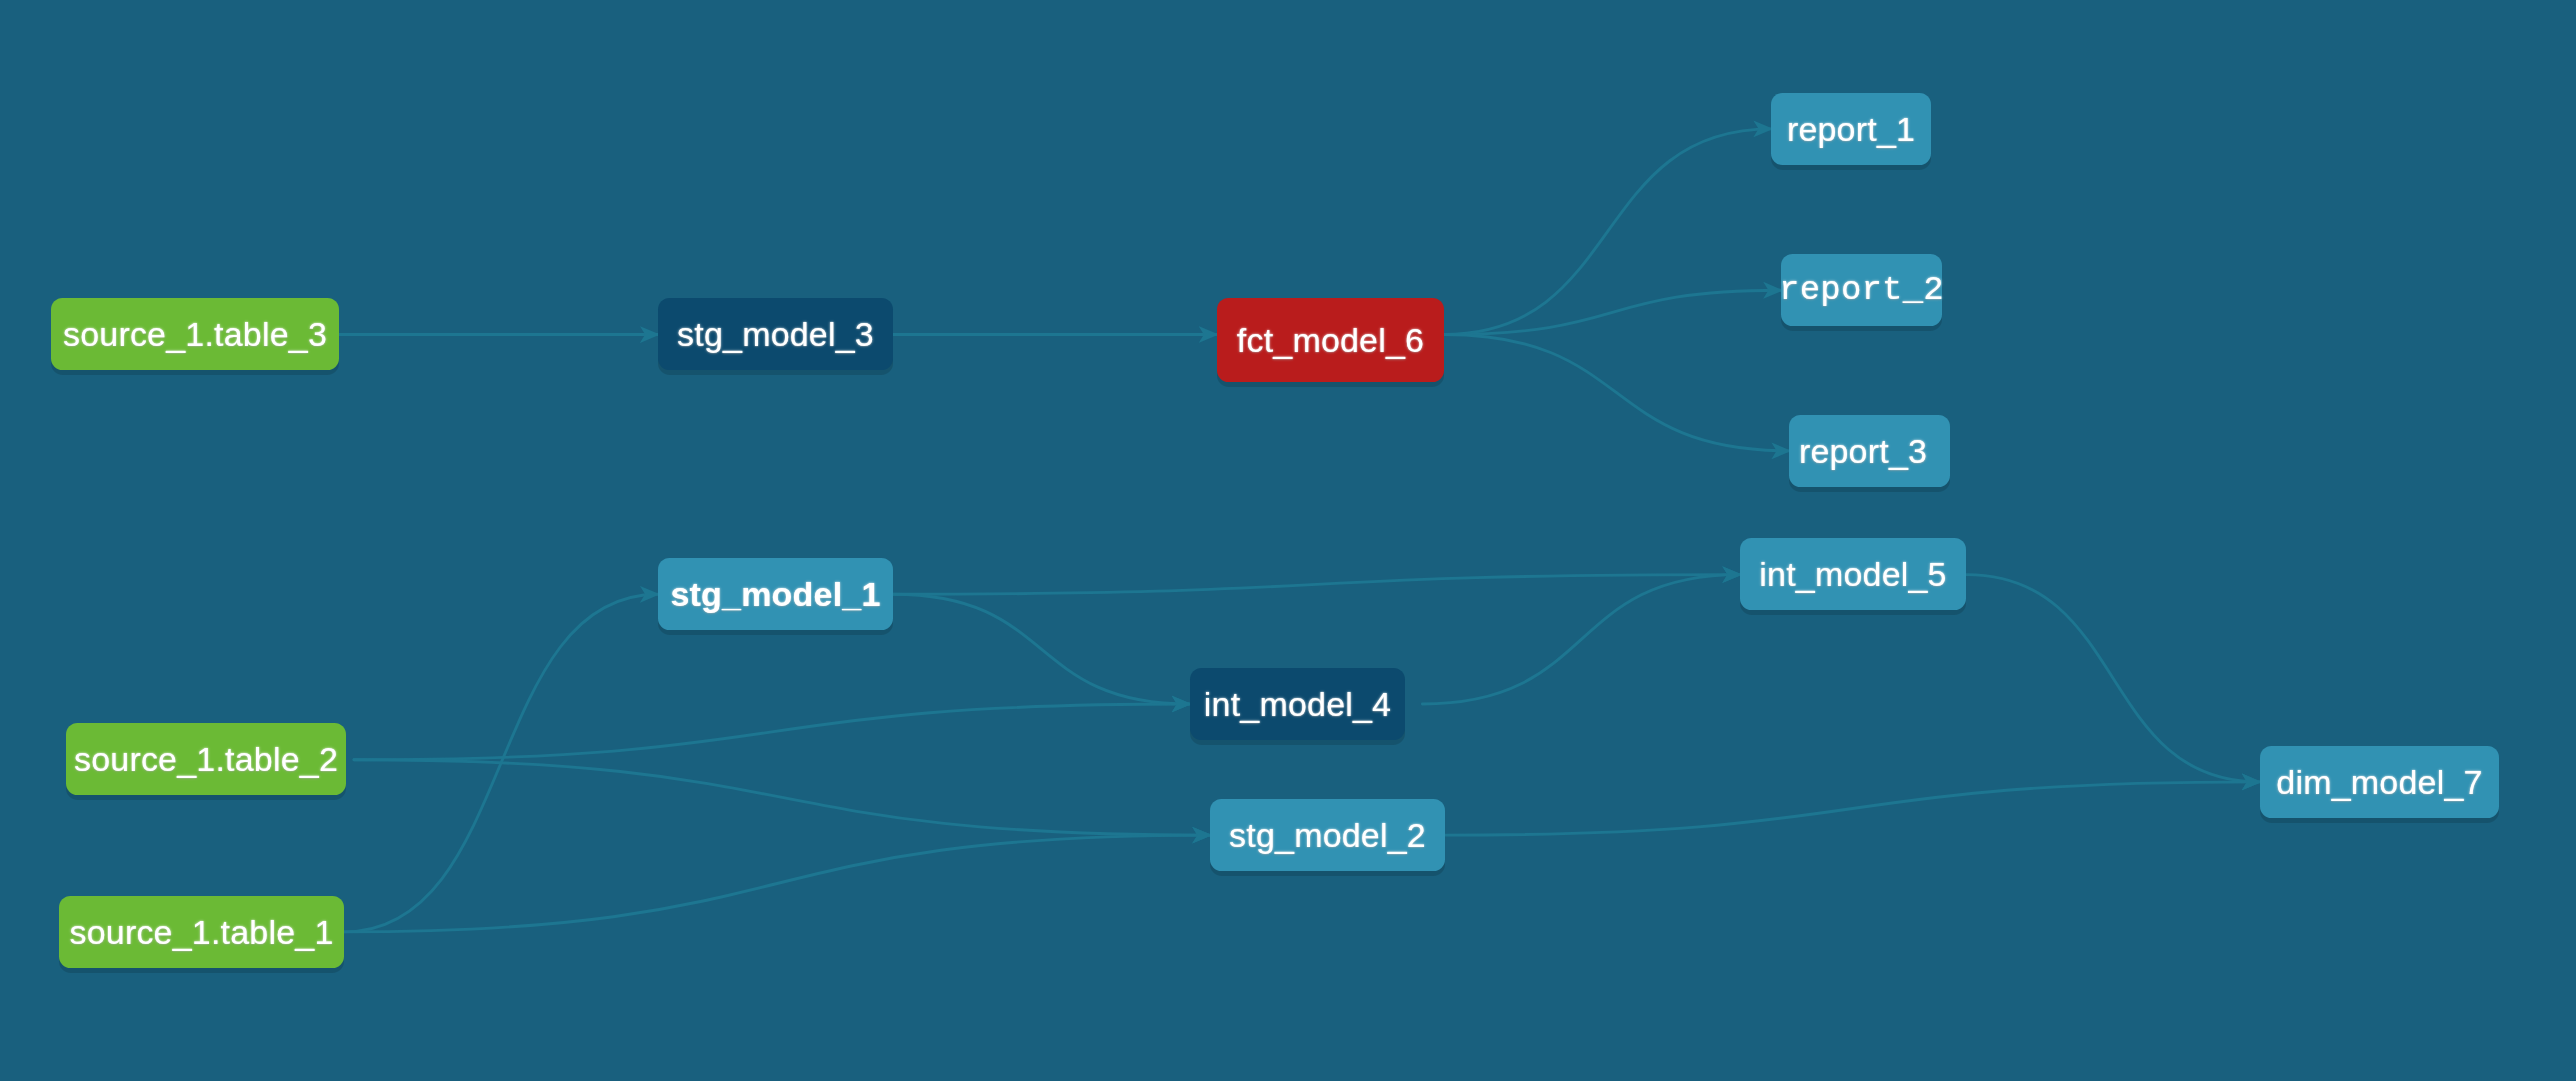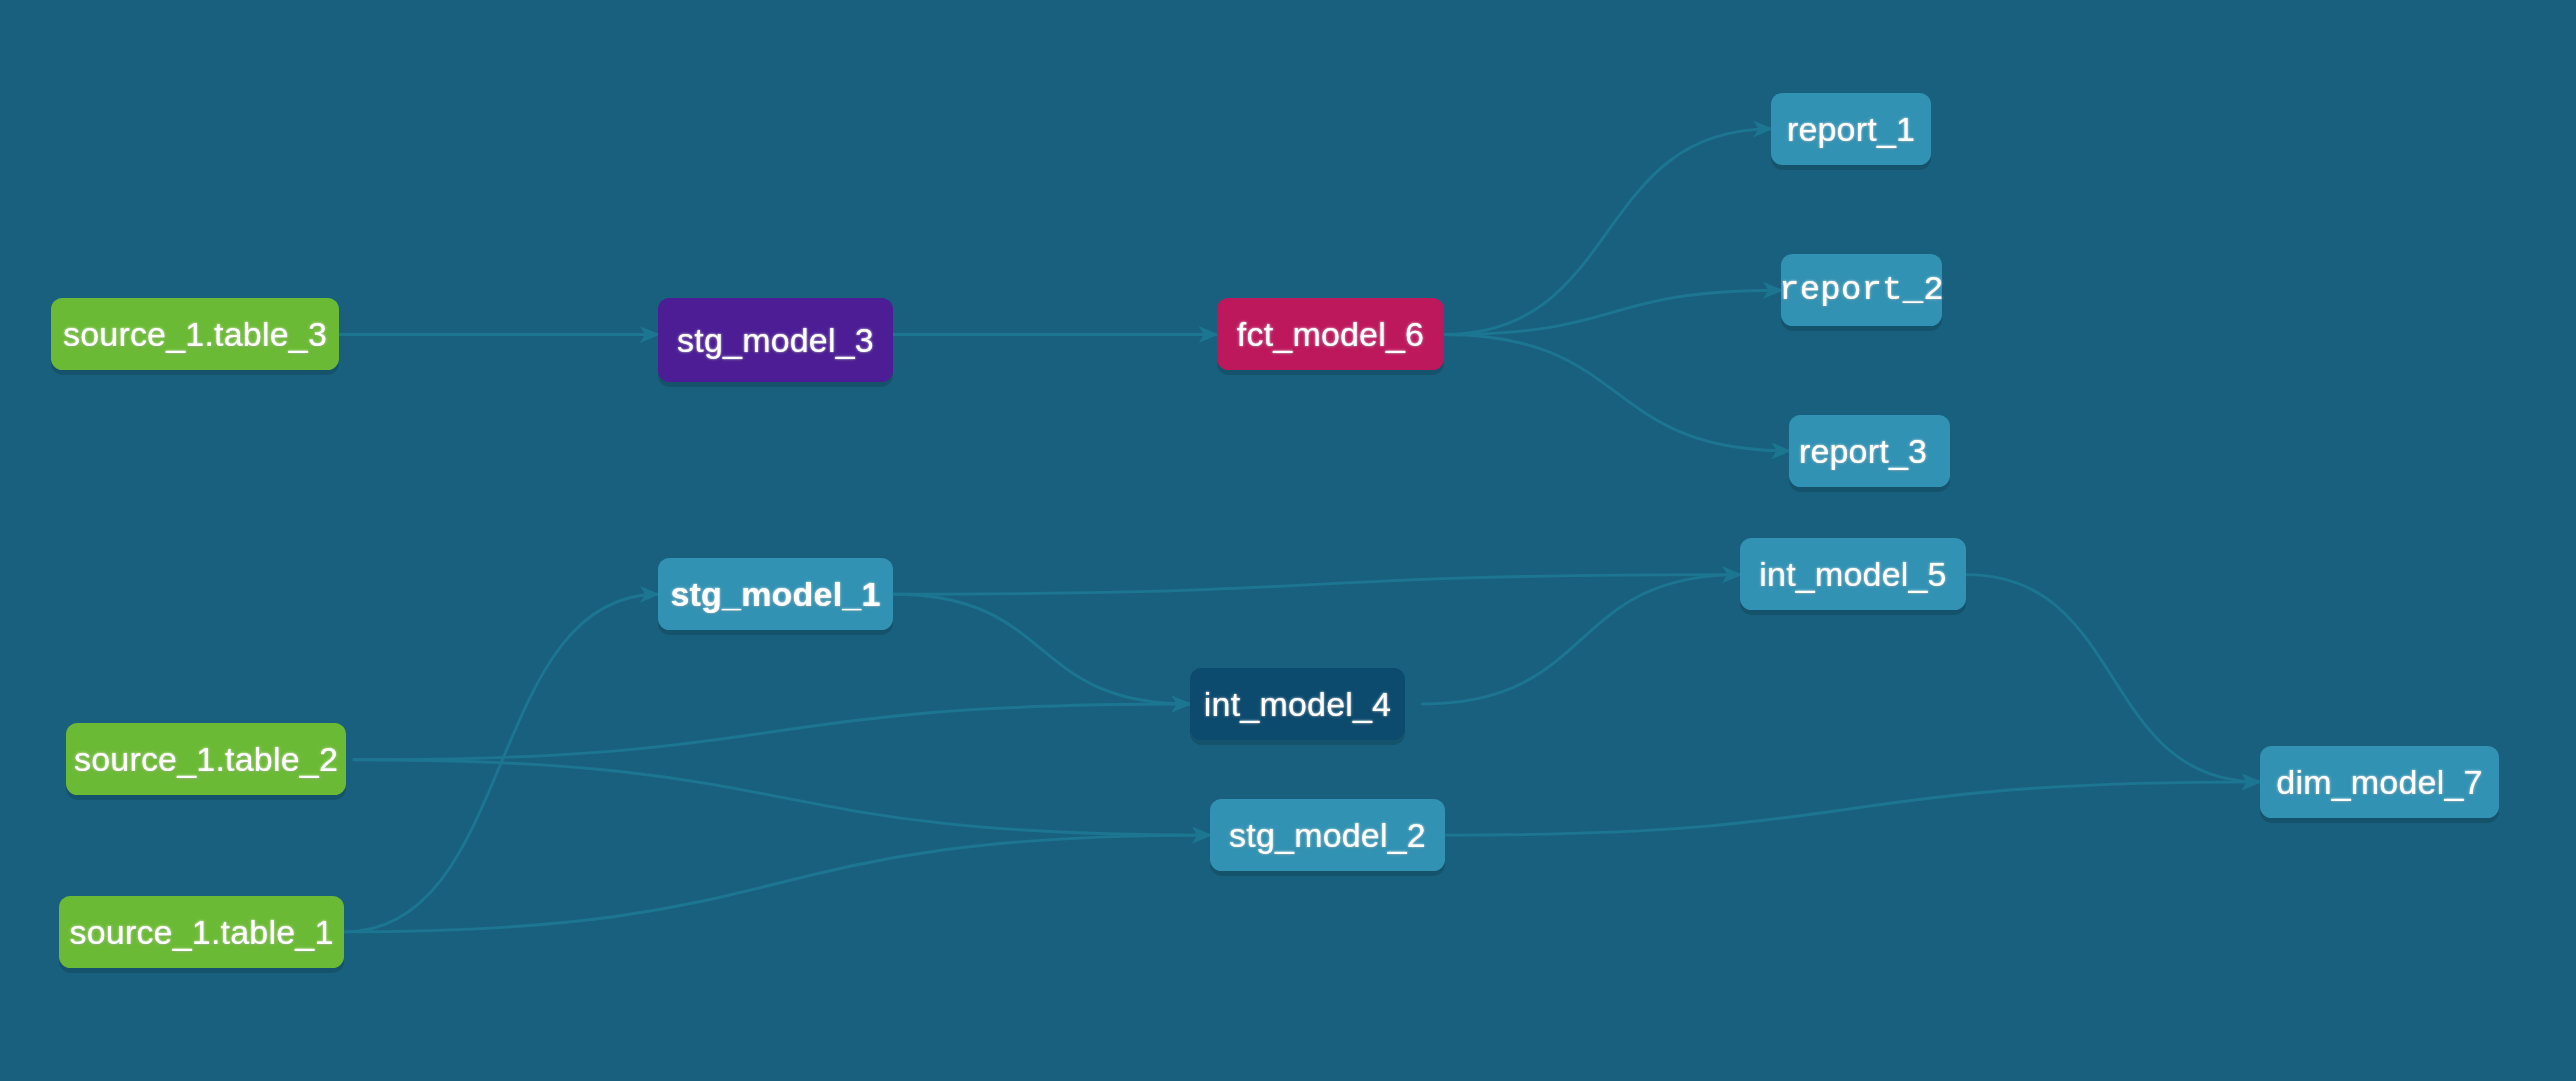--- a/index.html
+++ b/index.html
@@ -86,36 +86,36 @@
     </svg>
 <div class="dag-node source" style="left: 51px; top: 298px; width: 288px; height: 72px; background: rgb(107, 186, 53);">
       <span class="node-label">source_1.table_3</span>
     </div>
     <div class="dag-node source" style="left: 66px; top: 723px; width: 280px; height: 72px; background: rgb(107, 186, 53);">
       <span class="node-label">source_1.table_2</span>
     </div>
     <div class="dag-node source" style="left: 59px; top: 896px; width: 285px; height: 72px; background: rgb(107, 186, 53);">
       <span class="node-label">source_1.table_1</span>
     </div>
-    <div class="dag-node model" style="left: 658px; top: 298px; width: 235px; height: 84px; background: #4c1d95;">
+    <div class="dag-node model" style="left: 658px; top: 298px; width: 235px; height: 72px; background: #0c4a6e;">
       <span class="node-label">stg_model_3</span>
     </div>
     <div class="dag-node model" style="left: 658px; top: 558px; width: 235px; height: 72px; background: rgb(49, 146, 179); font-weight: bold;">
       <span class="node-label">stg_model_1</span>
     </div>
     <div class="dag-node model" style="left: 1210px; top: 799px; width: 235px; height: 72px; background: rgb(49, 146, 179);">
       <span class="node-label">stg_model_2</span>
     </div>
     <div class="dag-node model" style="left: 1190px; top: 668px; width: 215px; height: 72px; background: #0c4a6e;">
       <span class="node-label">int_model_4</span>
     </div>
     <div class="dag-node model" style="left: 1740px; top: 538px; width: 226px; height: 72px; background: rgb(49, 146, 179);">
       <span class="node-label">int_model_5</span>
     </div>
-    <div class="dag-node model" style="left: 1217px; top: 298px; width: 227px; height: 72px; background: #be185d;">
+    <div class="dag-node model" style="left: 1217px; top: 298px; width: 227px; height: 84px; background: #b91c1c;">
       <span class="node-label">fct_model_6</span>
     </div>
     <div class="dag-node model" style="left: 2260px; top: 746px; width: 239px; height: 72px; background: rgb(49, 146, 179);">
       <span class="node-label">dim_model_7</span>
     </div>
     <div class="dag-node model" style="left: 1771px; top: 93px; width: 160px; height: 72px; background: rgb(49, 146, 179);">
       <span class="node-label">report_1</span>
     </div>
     <div class="dag-node model" style="left: 1781px; top: 254px; width: 161px; height: 72px; background: rgb(49, 146, 179); font-family: Liberation Mono, monospace;">
       <span class="node-label">report_2</span>

